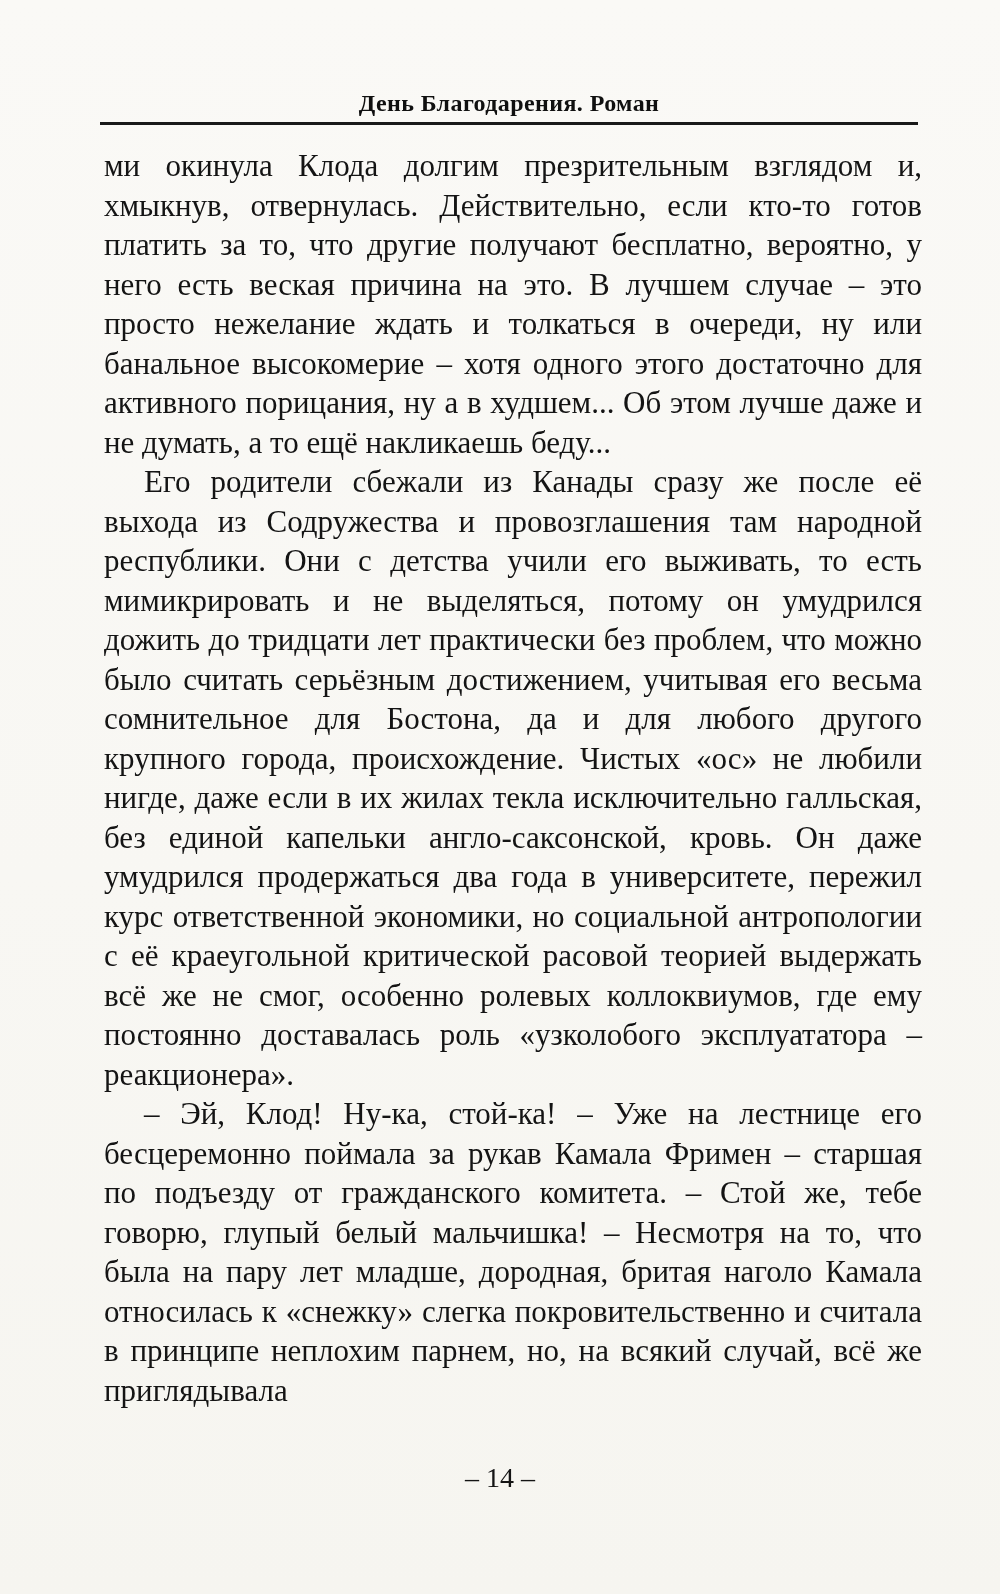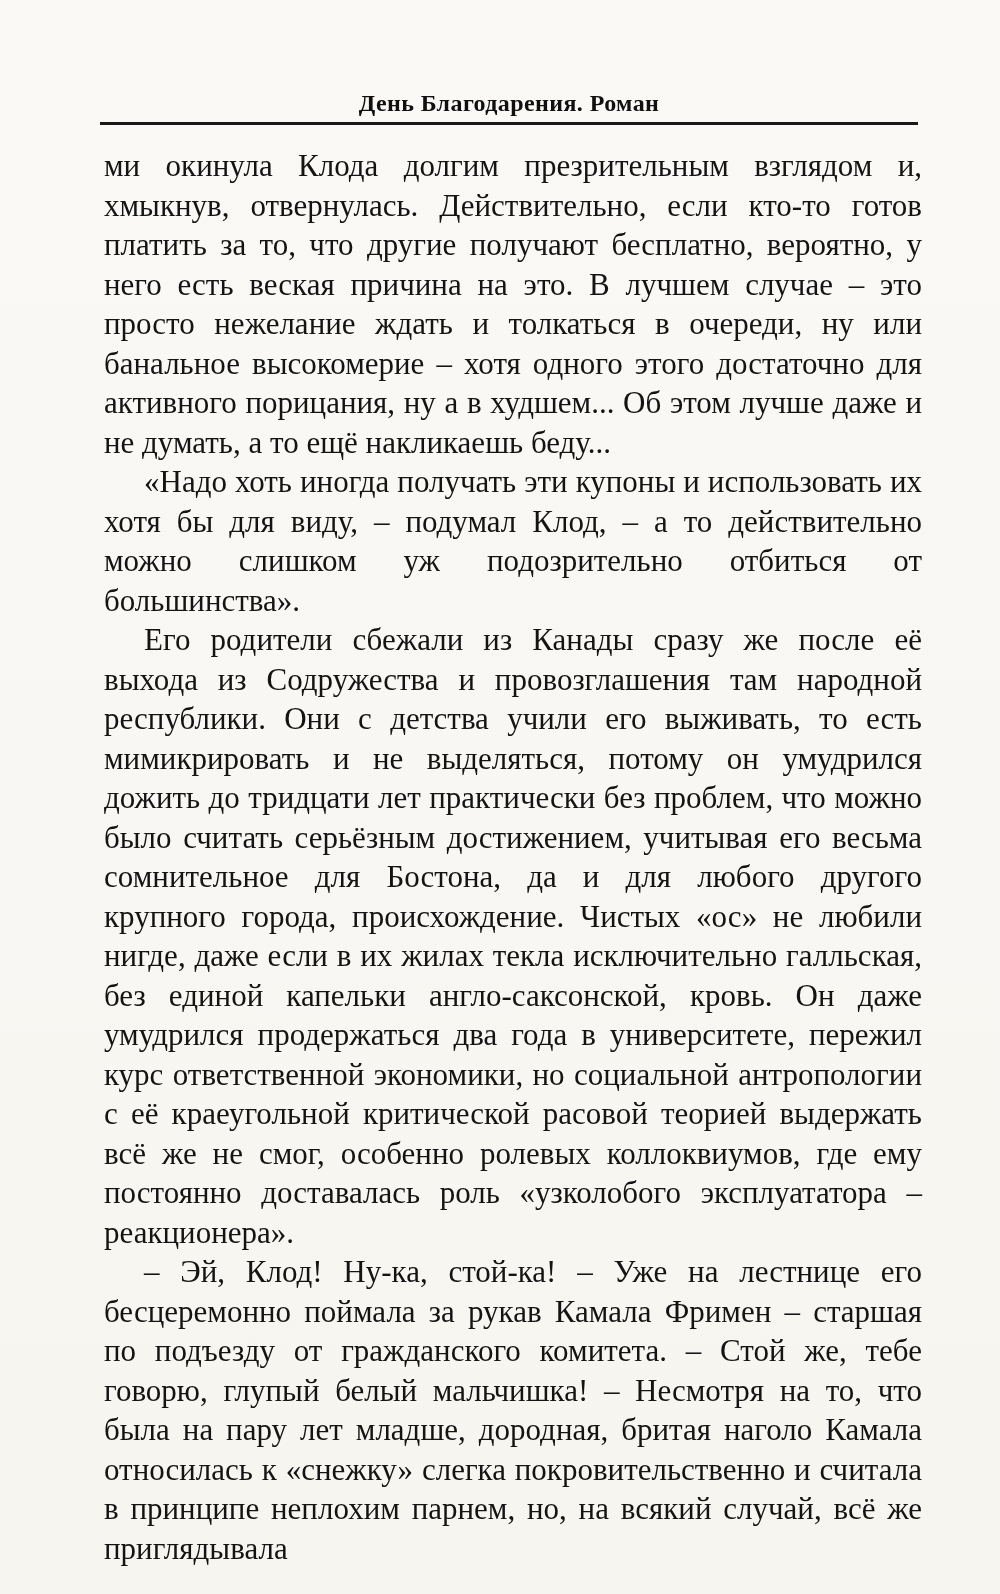--- a/index.html
+++ b/index.html
@@ -67,18 +67,18 @@
 </head>
 <body>
 
 <div class="page">
   <div class="running-header">День Благодарения. Роман</div>
 
   <div class="header-rule"></div>
 
   <div class="body-text">
     <p class="continuation">ми окинула Клода долгим презрительным взглядом и, хмыкнув, отвернулась. Действительно, если кто-то готов платить за то, что другие получают бесплатно, вероятно, у него есть веская причина на это. В лучшем случае – это просто нежелание ждать и толкаться в очереди, ну или банальное высокомерие – хотя одного этого достаточно для активного порицания, ну а в худшем... Об этом лучше даже и не думать, а то ещё накликаешь беду...</p>
-    <p>«Надо хоть иногда получать эти купоны и использовать их хотя бы для виду, – подумал Клод, – а то действительно можно слишком уж подозрительно отбиться от большинства».</p>
     <p>Его родители сбежали из Канады сразу же после её выхода из Содружества и провозглашения там народной республики. Они с детства учили его выживать, то есть мимикрировать и не выделяться, потому он умудрился дожить до тридцати лет практически без проблем, что можно было считать серьёзным достижением, учитывая его весьма сомнительное для Бостона, да и для любого другого крупного города, происхождение. Чистых «ос» не любили нигде, даже если в их жилах текла исключительно галльская, без единой капельки англо-саксонской, кровь. Он даже умудрился продержаться два года в университете, пережил курс ответственной экономики, но социальной антропологии с её краеугольной критической расовой теорией выдержать всё же не смог, особенно ролевых коллоквиумов, где ему постоянно доставалась роль «узколобого эксплуататора – реакционера».</p>
     <p>– Эй, Клод! Ну-ка, стой-ка! – Уже на лестнице его бесцеремонно поймала за рукав Камала Фримен – старшая по подъезду от гражданского комитета. – Стой же, тебе говорю, глупый белый мальчишка! – Несмотря на то, что была на пару лет младше, дородная, бритая наголо Камала относилась к «снежку» слегка покровительственно и считала в принципе неплохим парнем, но, на всякий случай, всё же приглядывала</p>
   </div>
 
+  <div class="page-number">– 14 –</div>
 </div>
 
 </body></html>

